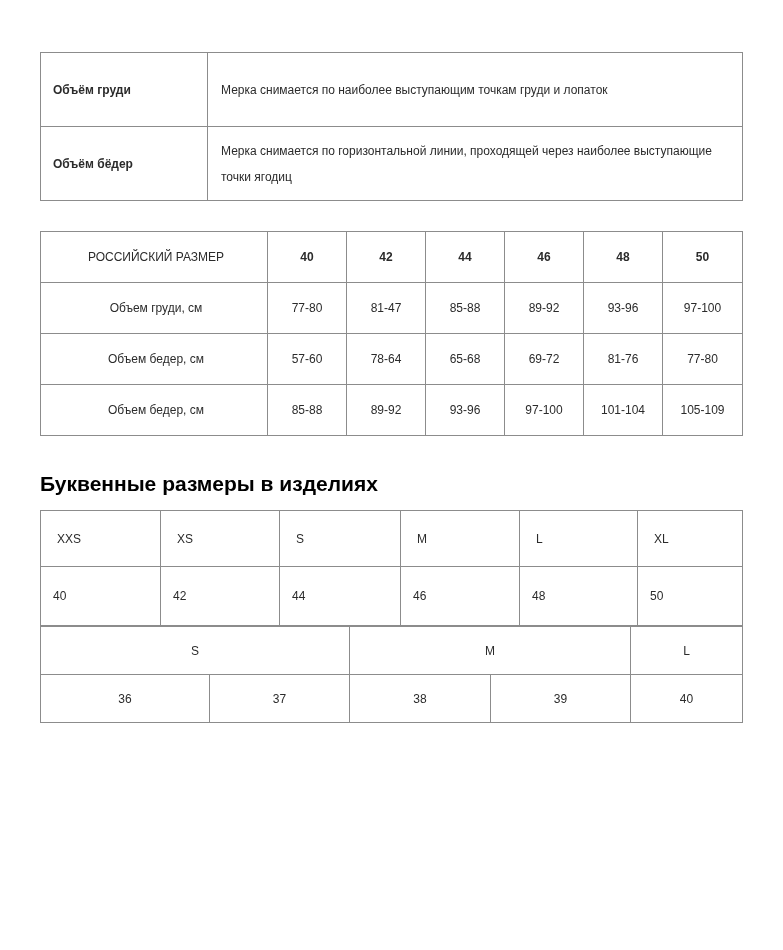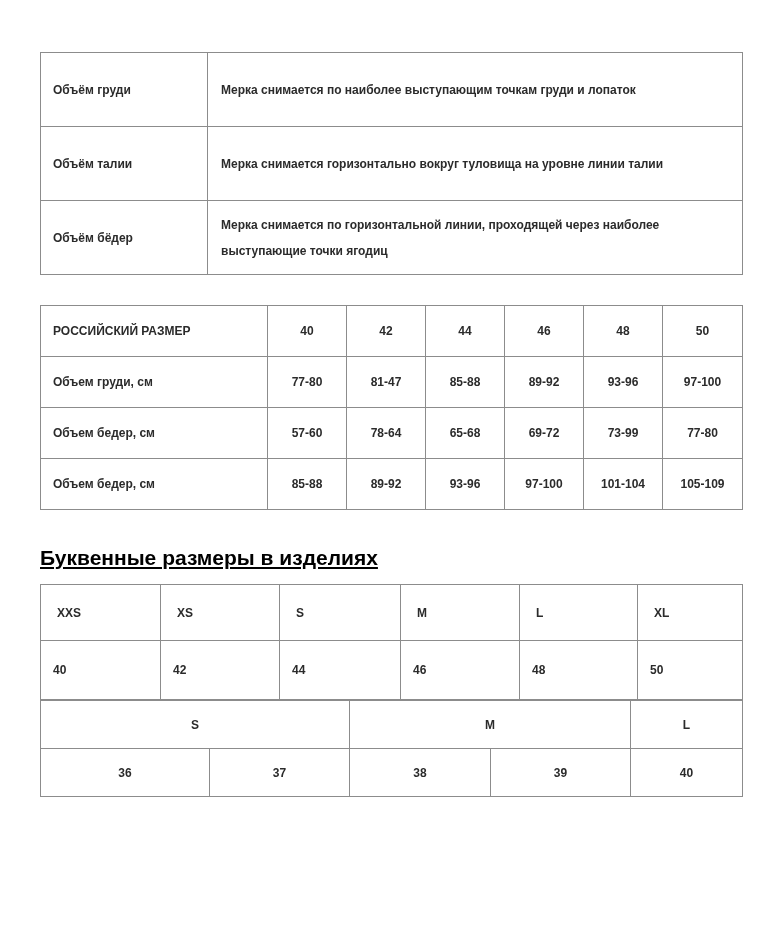--- a/index.html
+++ b/index.html
@@ -21,46 +21,44 @@
   table {
     border-collapse: collapse;
     table-layout: fixed;
     width: 702px;
     font-size: 12px;
   }
   td {
     border: 1px solid #8c8c8c;
     vertical-align: middle;
     overflow: hidden;
-    font-weight: bold;
   }
   
   .t1 td { height: 61px; }
   .t1 .c-label {
     font-weight: bold;
     padding: 0 8px 0 12px;
   }
   .t1 .c-desc {
     padding: 6px 24px 6px 13px;
     line-height: 26px;
   }
   
   .t2 { margin-top: 30px; }
-  .t2 td { height: 48px; }
+  .t2 td { height: 48px; text-align: center; }
   .t2 .c-rowlabel { padding: 0 8px 0 12px; }
   .t2 .c-num { text-align: center; }
   .t2 tr.head .c-num { font-weight: bold; }
   
   h2 {
     font-size: 21px;
     font-weight: bold;
     color: #000000;
     margin: 36px 0 14px 0;
     line-height: 24px;
-    text-decoration: underline;
   }
   
   .t3 td { padding: 0 6px 0 12px; }
   .t3 tr.head td { height: 55px; padding-left: 16px; }
   .t3 tr.vals td { height: 58px; }
   
   .t4 td {
     text-align: center;
     height: 47px;
     padding: 0;
@@ -73,24 +71,20 @@
 
   <table class="t1">
     <colgroup>
         <col style="width:167px">
         <col style="width:535px">
       </colgroup>
     <tbody>
         <tr>
       <td class="c-label">Объём груди</td>
       <td class="c-desc">Мерка снимается по наиболее выступающим точкам груди и лопаток</td>
-    </tr>
-    <tr>
-      <td class="c-label">Объём талии</td>
-      <td class="c-desc">Мерка снимается горизонтально вокруг туловища на уровне линии талии</td>
     </tr>
     <tr>
       <td class="c-label">Объём бёдер</td>
       <td class="c-desc">Мерка снимается по горизонтальной линии, проходящей через наиболее выступающие точки ягодиц</td>
     </tr>
   </tbody>
     </table>
 
   <table class="t2">
     <colgroup>
@@ -120,21 +114,21 @@
       <td class="c-num">89-92</td>
       <td class="c-num">93-96</td>
       <td class="c-num">97-100</td>
     </tr>
     <tr>
       <td class="c-rowlabel">Объем бедер, см</td>
       <td class="c-num">57-60</td>
       <td class="c-num">78-64</td>
       <td class="c-num">65-68</td>
       <td class="c-num">69-72</td>
-      <td class="c-num">73-99</td>
+      <td class="c-num">81-76</td>
       <td class="c-num">77-80</td>
     </tr>
     <tr>
       <td class="c-rowlabel">Объем бедер, см</td>
       <td class="c-num">85-88</td>
       <td class="c-num">89-92</td>
       <td class="c-num">93-96</td>
       <td class="c-num">97-100</td>
       <td class="c-num">101-104</td>
       <td class="c-num">105-109</td>

